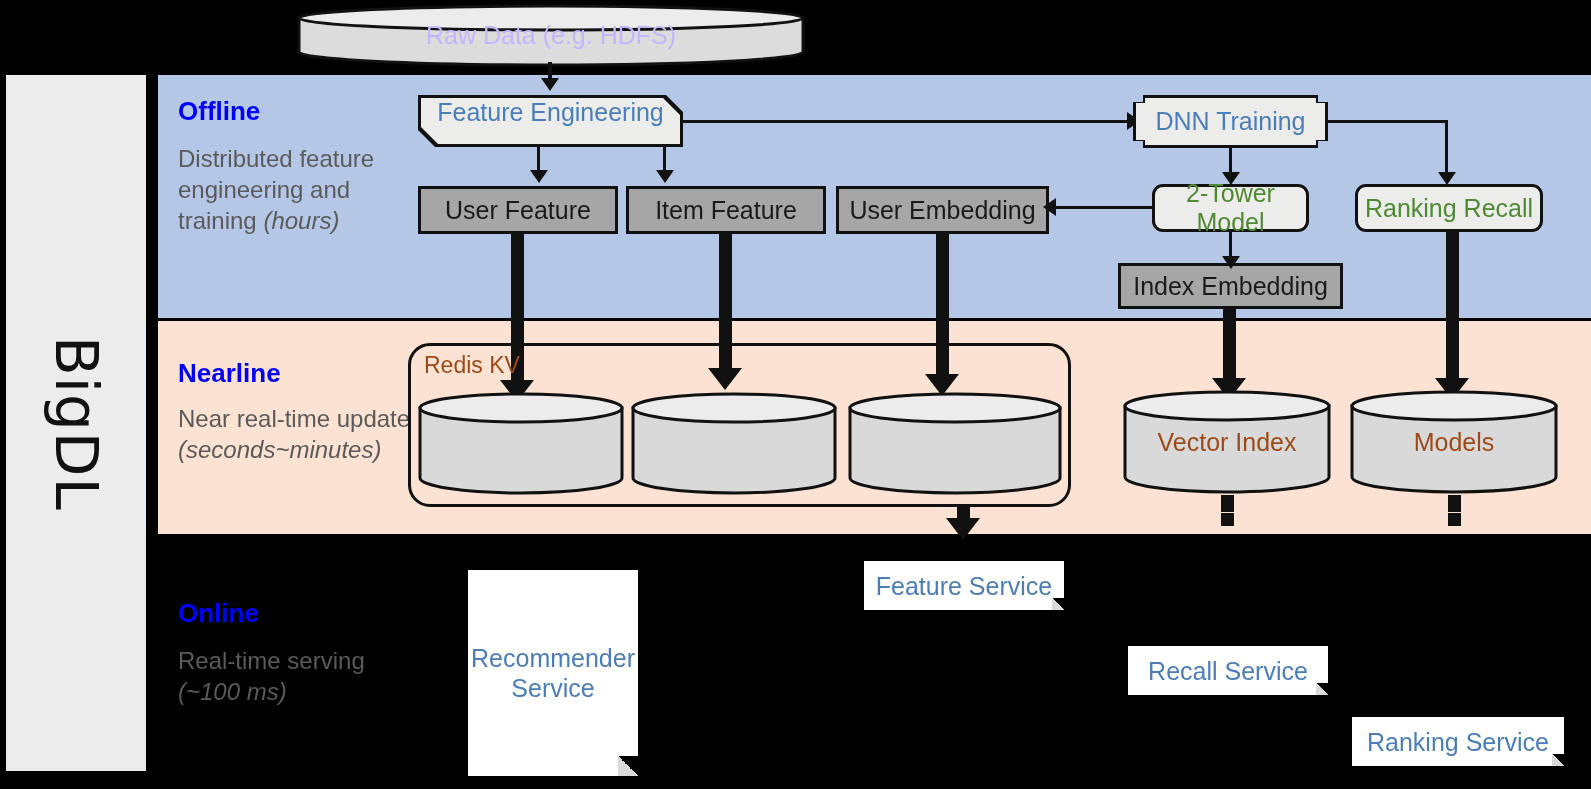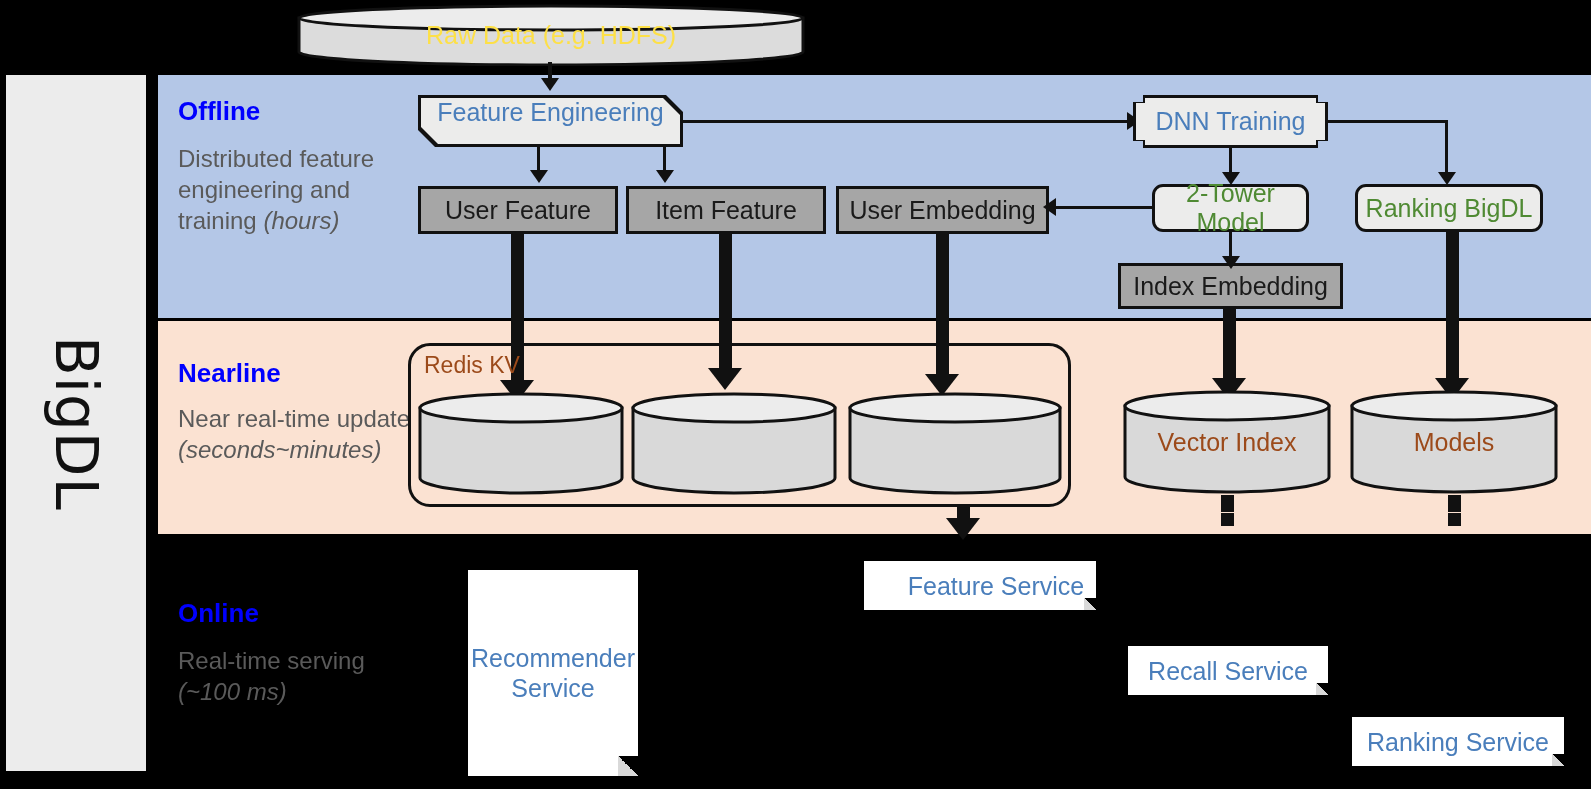--- a/index.html
+++ b/index.html
@@ -48,21 +48,21 @@
     clip-path:polygon(9px 0,calc(100% - 9px) 0, calc(100% - 9px) 5px, 100% 5px, 100% calc(100% - 5px),
       calc(100% - 9px) calc(100% - 5px), calc(100% - 9px) 100%, 9px 100%, 9px calc(100% - 5px),
       0 calc(100% - 5px), 0 5px, 9px 5px);
     display:flex;align-items:center;justify-content:center;}
 
   
   .cyl{position:absolute;}
   .cyl svg{position:absolute;left:0;top:0;}
   .cyl .cyl-text{position:absolute;left:0;right:0;top:0;bottom:0;display:flex;
        align-items:center;justify-content:center;font-size:25px;color:#9c4a1a;}
-  .cyl .cyl-text.dark{color:#fde047;}
+  .cyl .cyl-text.dark{color:#c4b5fd;}
 
   
   #redis-group{position:absolute;left:408px;top:343px;width:663px;height:164px;
       border:3px solid #111;border-radius:22px;box-sizing:border-box;}
   #redis-label{position:absolute;left:424px;top:352px;color:#9c4a1a;font-size:23px;}
 
   
   .doc{position:absolute;background:#fff;color:#4a7ebb;font-size:25px;
        display:flex;align-items:center;justify-content:center;text-align:center;line-height:30px;}
   .doc .fold{position:absolute;right:0;bottom:0;width:20px;height:20px;
@@ -152,21 +152,21 @@
     <span>User Embedding</span>
   </div>
   <div class="node gray-box" style="left:1118px;top:263px;width:225px;height:46px;">
     <span>Index Embedding</span>
   </div>
 
   <div class="node proc-box rounded green" style="left:1152px;top:184px;width:157px;height:48px;">
     <span>2-Tower Model</span>
   </div>
   <div class="node proc-box rounded green" style="left:1355px;top:184px;width:188px;height:48px;">
-    <span>Ranking BigDL</span>
+    <span>Ranking Recall</span>
   </div>
 
   <div class="ln" style="left:1055px;top:206px;width:98px;height:3px;"></div>
   <div class="arrow-l" style="left:1043px;top:198px;"></div>
 
   <div class="ln" style="left:1229px;top:232px;width:3px;height:28px;"></div>
   <div class="arrow-d" style="left:1222px;top:256px;"></div>
 
   <div class="ln" style="left:511px;top:234px;width:13px;height:152px;"></div>
   <div class="fat-arrow-d" style="left:500px;top:380px;"></div>
@@ -226,21 +226,21 @@
   <div class="stub" style="left:1448px;top:513px;height:13px;"></div>
 
   <div class="stub" style="left:957px;top:507px;height:13px;"></div>
   <div class="fat-arrow-d" style="left:946px;top:518px;"></div>
 
   <div class="doc" style="left:468px;top:570px;width:170px;height:206px;">
     <span>Recommender Service</span>
     <div class="fold"></div>
   </div>
 
-  <div class="doc" style="left:864px;top:561px;width:200px;height:49px;padding-left:32px;">
+  <div class="doc" style="left:864px;top:561px;width:200px;height:49px;">
     <span>Feature Service</span>
     <div class="fold" style="width:12px;height:12px;"></div>
   </div>
 
   <div class="doc" style="left:1128px;top:646px;width:200px;height:49px;">
     <span>Recall Service</span>
     <div class="fold" style="width:12px;height:12px;"></div>
   </div>
 
   <div class="doc" style="left:1352px;top:717px;width:212px;height:49px;">

